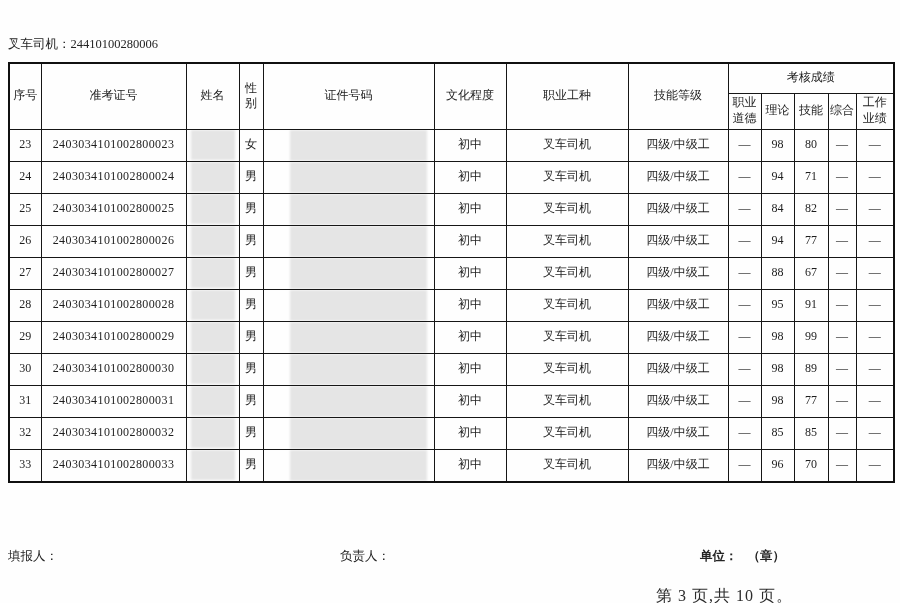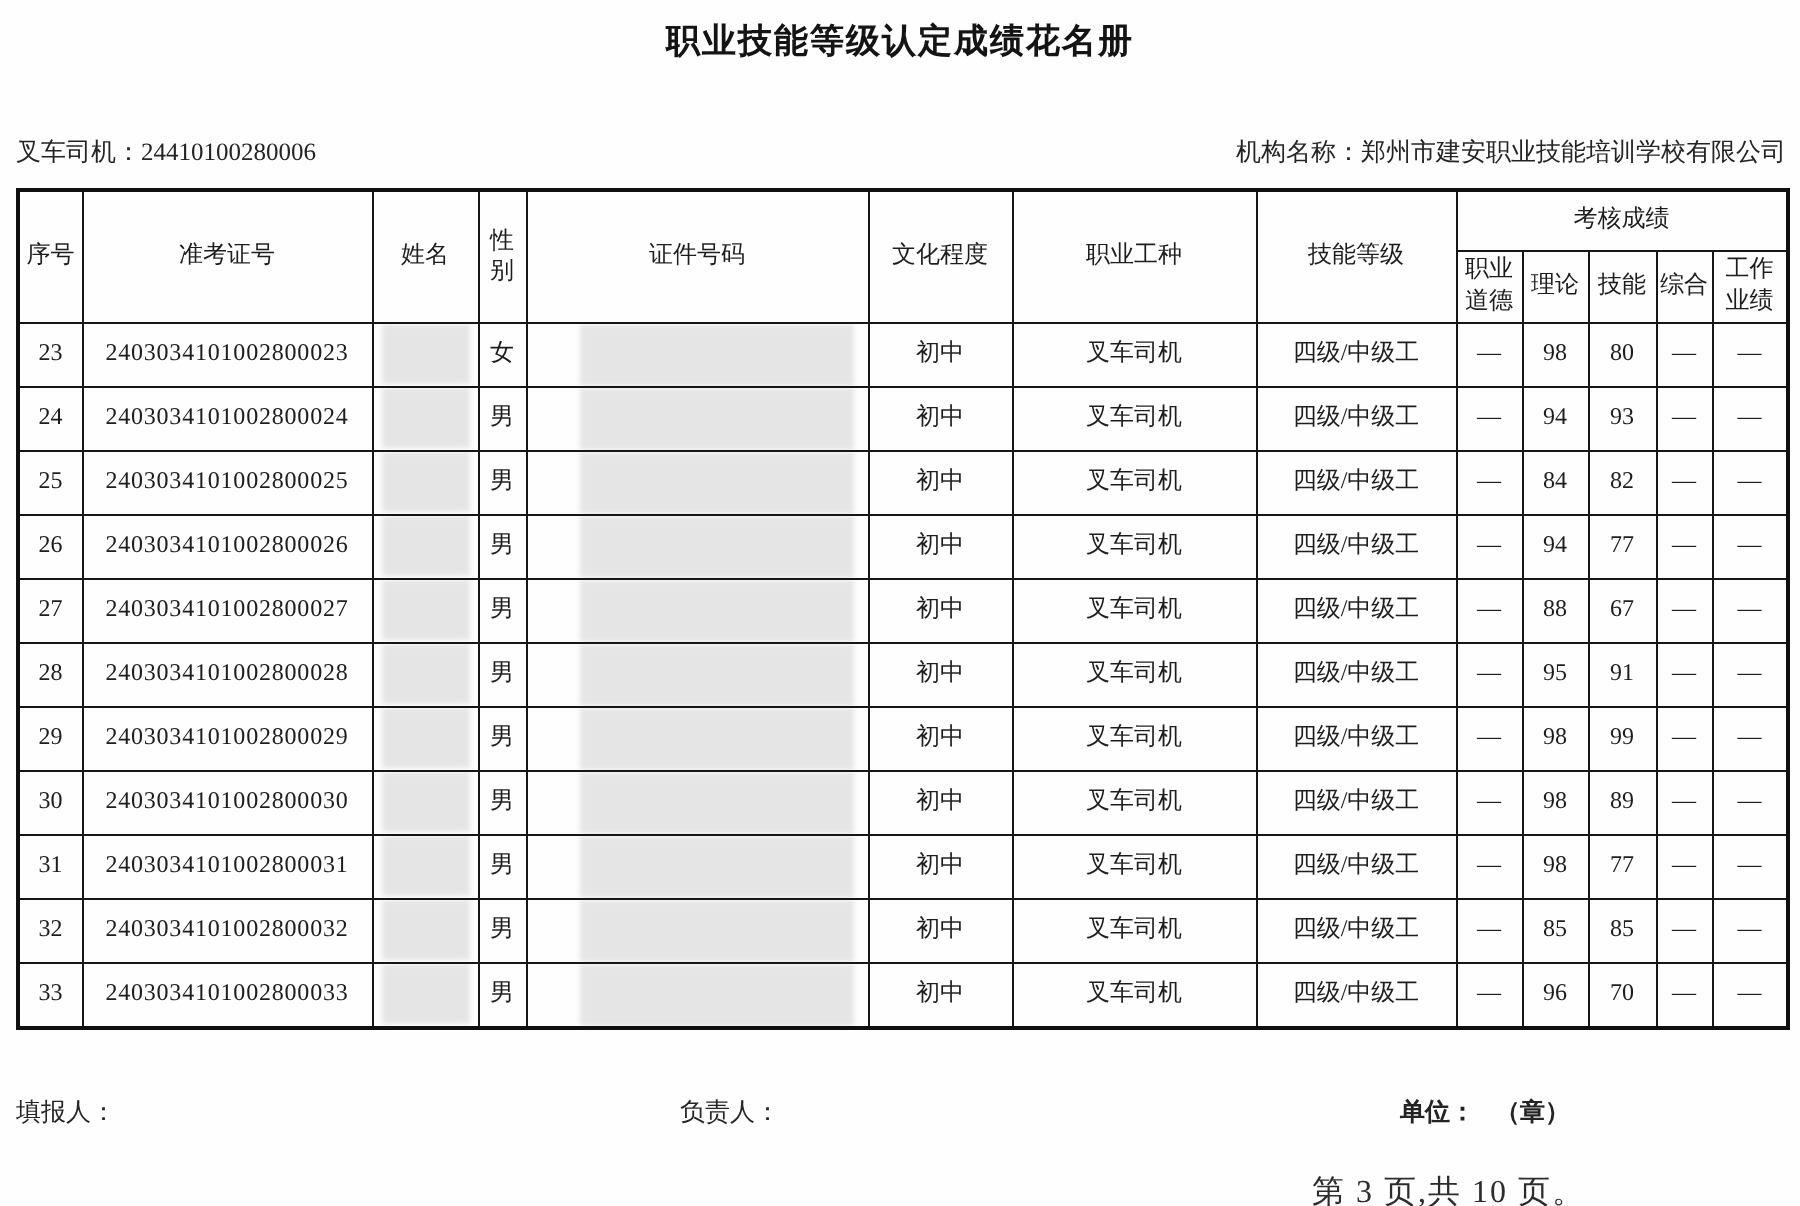--- a/index.html
+++ b/index.html
@@ -83,28 +83,26 @@
     font-size: 16px;
     color: #2c2c2c;
     letter-spacing: 1px;
   }
 </style>
 </head>
 <body>
 
 <div class="page" data-name="roster-document-page">
 
-  <div class="doc-title" data-name="page-title">职业技能等级认定成绩花名册</div>
 
   <div class="meta-line meta-line-1" data-name="meta-row-1">
   </div>
 
   <div class="meta-line meta-line-2" data-name="meta-row-2">
     <span data-name="plan-no"><span data-name="plan-no-label">叉车司机：</span><span data-name="plan-no-value">24410100280006</span></span>
-    <span data-name="org-name"><span data-name="org-name-label">机构名称：</span><span data-name="org-name-value">郑州市建安职业技能培训学校有限公司</span></span>
   </div>
 
   <table class="grid" data-name="scores-table">
     <colgroup>
       <col style="width:32px">
         <col style="width:145px">
         <col style="width:53px">
         <col style="width:24px">
       <col style="width:171px">
         <col style="width:72px">
@@ -164,21 +162,21 @@
           </td>
           <td data-name="gender-cell">男</td>
           <td data-name="id-no-cell">
             <div class="redacted redacted-id" data-name="redacted-block"></div>
           </td>
           <td data-name="education-cell">初中</td>
           <td data-name="occupation-cell">叉车司机</td>
           <td data-name="level-cell">四级/中级工</td>
           <td data-name="ethics-cell">—</td>
           <td data-name="theory-cell">94</td>
-          <td data-name="skill-cell">93</td>
+          <td data-name="skill-cell">71</td>
           <td data-name="comprehensive-cell">—</td>
           <td data-name="work-cell">—</td>
         </tr>
         <tr data-name="table-row">
           <td data-name="seq-cell">25</td>
           <td data-name="exam-no-cell">2403034101002800025</td>
           <td data-name="name-cell">
             <div class="redacted redacted-name" data-name="redacted-block"></div>
           </td>
           <td data-name="gender-cell">男</td>

